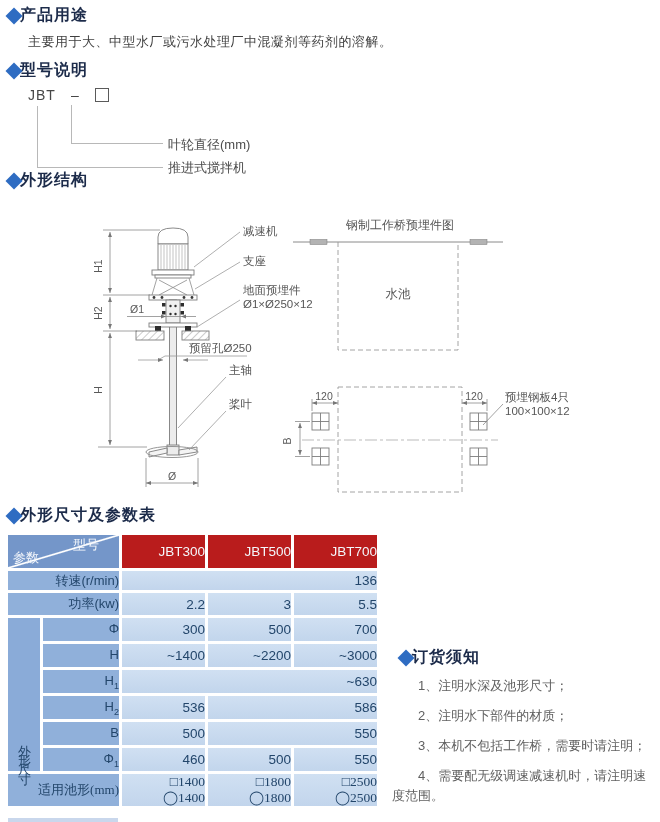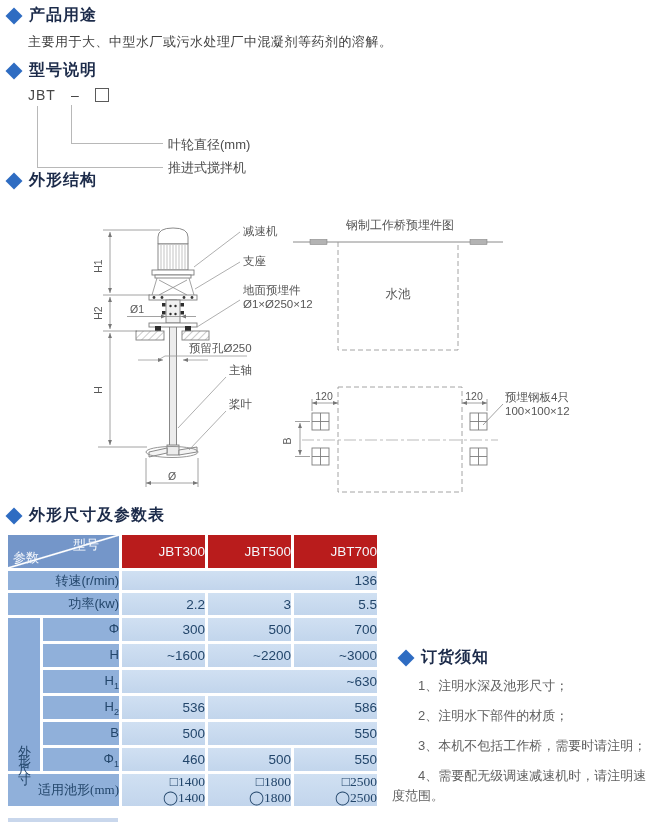--- a/index.html
+++ b/index.html
@@ -1,17 +1,17 @@
 <!DOCTYPE html>
 <html><head>
 <meta charset="utf-8">
 <style>
   html,body{margin:0;padding:0;}
   body{width:660px;height:822px;position:relative;background:#fff;font-family:"Liberation Sans",sans-serif;overflow:hidden;}
-  .sec-header{position:absolute;display:flex;align-items:center;gap:9px;}
+  .sec-header{position:absolute;display:flex;align-items:center;}
   .diamond{width:12px;height:12px;background:#2e6cc2;transform:rotate(45deg);flex:0 0 auto;}
   .sec-title{font-size:16px;font-weight:bold;color:#1c2b4a;letter-spacing:1px;}
   .body-text{position:absolute;font-size:13px;color:#3f3f3f;letter-spacing:0.5px;}
   .model-code{position:absolute;left:28px;top:87px;font-size:14px;color:#474747;display:flex;align-items:center;gap:15px;letter-spacing:1px;}
   .model-box{display:inline-block;width:12px;height:12px;border:1.5px solid #5a5a5a;}
   .ln{position:absolute;}
   .ln-v{border-left:1px solid #b8b8b8;width:0;}
   .ln-h{border-top:1px solid #b8b8b8;height:0;}
   .model-label{position:absolute;font-size:13px;color:#4c4c4c;}
   
@@ -248,21 +248,21 @@
   </tr>
   <tr style="height:23px;">
     <td class="group" rowspan="6">外形尺寸</td>
     <td class="lbl"><span>Φ</span><sub></sub></td>
     <td class="val">300</td>
     <td class="val">500</td>
     <td class="val">700</td>
   </tr>
   <tr style="height:23px;">
     <td class="lbl"><span>H</span><sub></sub></td>
-    <td class="val">~1600</td>
+    <td class="val">~1400</td>
     <td class="val">~2200</td>
     <td class="val">~3000</td>
   </tr>
   <tr style="height:23px;">
     <td class="lbl"><span>H</span><sub>1</sub></td>
     <td class="val" colspan="3">~630</td>
   </tr>
   <tr style="height:23px;">
     <td class="lbl"><span>H</span><sub>2</sub></td>
     <td class="val">536</td>

